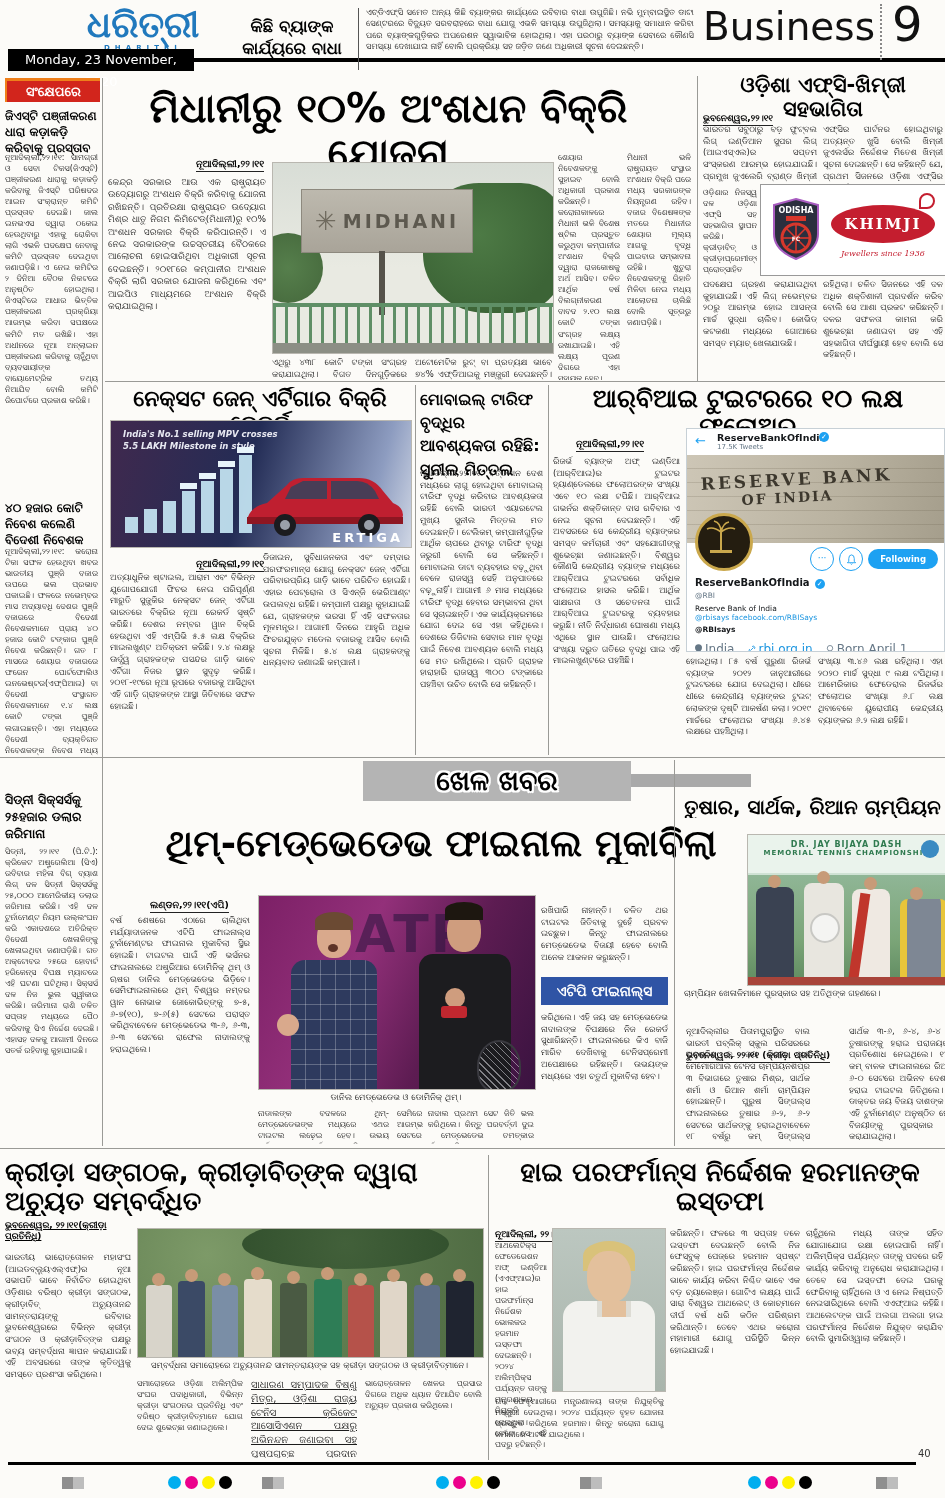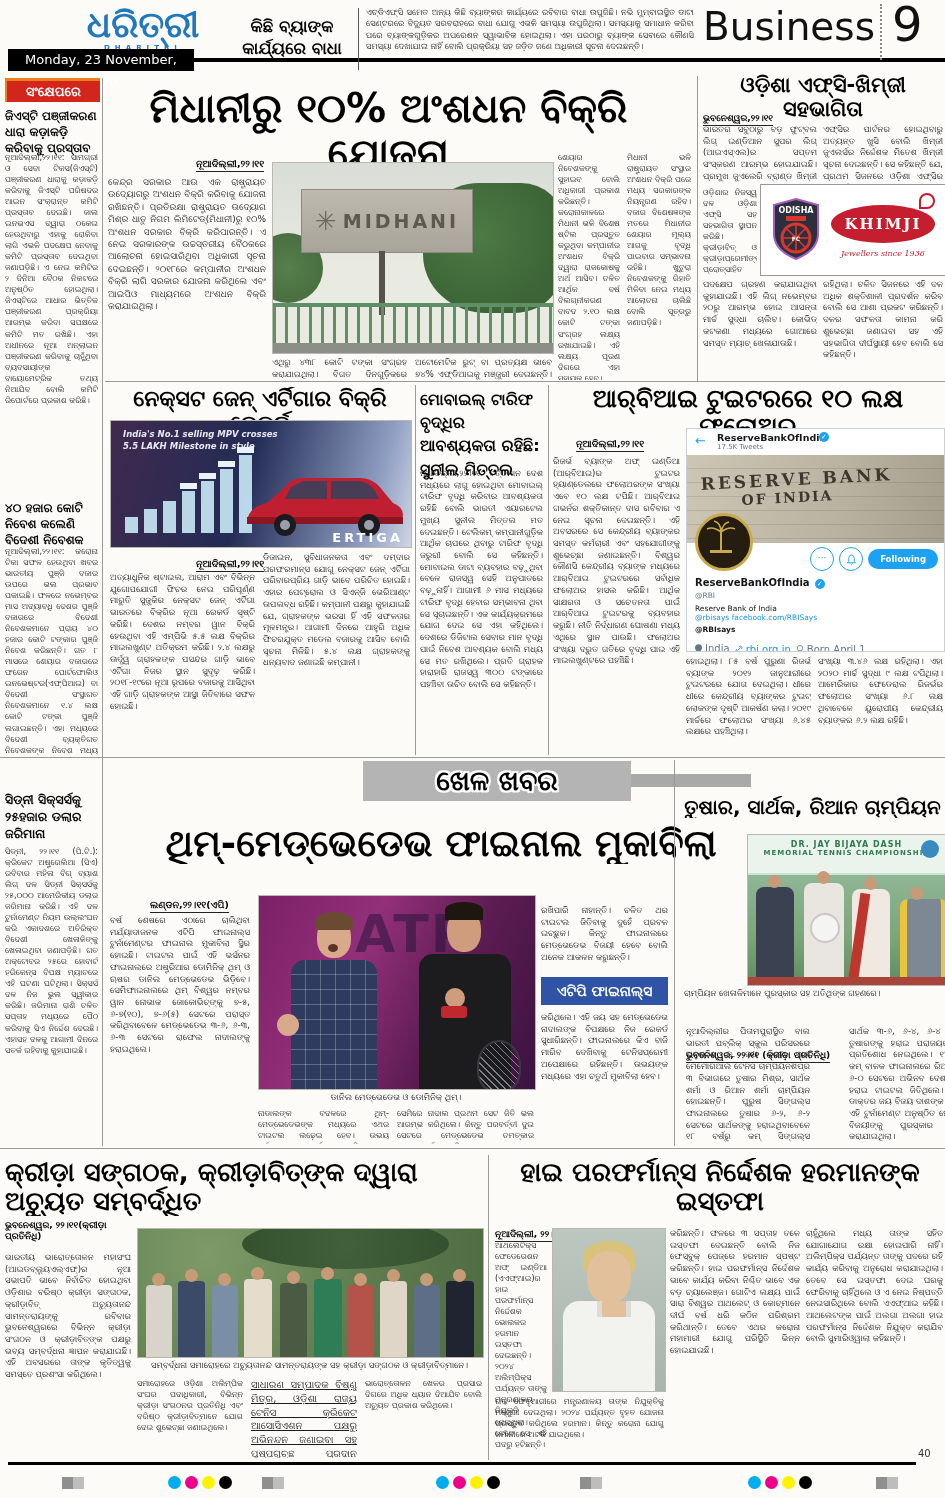--- a/index.html
+++ b/index.html
@@ -12,21 +12,21 @@
   .vr{position:absolute;width:1px;background:#9a9a96;}
   .hrr{position:absolute;height:1px;background:#9a9a96;}
   .photo{position:absolute;overflow:hidden;border:1px solid #b9b7b0;}
   .cap{position:absolute;font-size:8.5px;font-weight:bold;color:#222;text-align:center;overflow:hidden;}
   .outline-txt{color:#000;text-shadow:-2px -2px 0 #fff,2px -2px 0 #fff,-2px 2px 0 #fff,2px 2px 0 #fff,0 -2px 0 #fff,0 2px 0 #fff,-2px 0 0 #fff,2px 0 0 #fff;}
   .person{position:absolute;border-radius:4px 4px 0 0;}
   .phead{position:absolute;width:13px;height:13px;border-radius:50%;background:#c79b78;}
   .ebars{position:absolute;left:14px;bottom:14px;display:flex;align-items:flex-end;gap:6px;}
   .ebar{width:13px;background:rgba(198,230,244,.92);position:relative;}
   .ebar:nth-child(n+4):before{content:"";position:absolute;top:-8px;left:-2px;width:17px;height:6px;background:#e8f4fa;}
-  .tw-meta{display:inline-flex;align-items:center;gap:3px;color:#657786;font-size:10px;text-align:right;}
+  .tw-meta{display:inline-flex;align-items:center;gap:3px;margin-right:8px;color:#657786;font-size:12px;text-align:right;}
   .regsq{width:11px;height:12px;display:inline-block;}
   .dot{width:13px;height:13px;border-radius:50%;display:inline-block;margin-right:4px;}
 </style>
 </head>
 <body>
 
 <div class="page">
 
   <div class="abs" style="left:0;top:0;width:945px;height:88px;">
     <div class="abs" style="left:58;left:58px;top:6px;width:170px;text-align:center;">
@@ -290,21 +290,21 @@
   <div class="abs" style="left:686px;top:1006px;">
     <span class="dl" style="font-size:9px;margin-top:44px;">ଭୁବନେଶ୍ୱର, ୨୨।୧୧ (କ୍ରୀଡ଼ା ପ୍ରତିନିଧି)</span>
   </div>
   <div class="bt" style="left:686px;top:1026px;width:124px;height:118px;">ନୂଆଦିଲ୍ଲୀର ପିତାମପୁରାସ୍ଥିତ ବାଲ ଭାରତୀ ପବ୍ଲିକ୍ ସ୍କୁଲ ପରିସରରେ ଅନୁଷ୍ଠିତ ଡ. ଜୟ ବିଜୟ ଦାଶ ମେମୋରିଆଲ ଟେନିସ ଚାମ୍ପିୟନଶିପ୍‌ର ୩ ବିଭାଗରେ ତୁଷାର ମିଶ୍ର, ସାର୍ଥକ ଶର୍ମା ଓ ରିଆନ ଶର୍ମା ଚାମ୍ପିୟନ ହୋଇଛନ୍ତି। ପୁରୁଷ ସିଙ୍ଗଲ୍ସ ଫାଇନାଲରେ ତୁଷାର ୬-୨, ୬-୨ ସେଟରେ ସାର୍ଥକଙ୍କୁ ହରାଇଥିବାବେଳେ ୧୮ ବର୍ଷରୁ କମ୍ ସିଙ୍ଗଲ୍ସ ଫାଇନାଲରେ</div>
   <div class="bt" style="left:849px;top:1026px;width:126px;height:118px;">ସାର୍ଥକ ୩-୬, ୬-୪, ୬-୪ ସେଟରେ ତୁଷାରଙ୍କୁ ହରାଇ ପରାଜୟର ମଧୁର ପ୍ରତିଶୋଧ ନେଇଥିଲେ। ୧୪ ବର୍ଷରୁ କମ୍ ବାଳକ ଫାଇନାଲରେ ରିଆନ ୬-୦, ୬-୦ ସେଟରେ ଅଭିନବ ଦେଶୱାଲଙ୍କୁ ହରାଇ ଟାଇଟଲ ଜିତିଥିଲେ। ସ୍ୱର୍ଗତ ଡାକ୍ତର ଜୟ ବିଜୟ ଦାଶଙ୍କ ସ୍ମୃତିରେ ଏହି ଟୁର୍ନାମେଣ୍ଟ ଅନୁଷ୍ଠିତ ହୋଇଥିଲା। ବିଜୟୀଙ୍କୁ ପୁରସ୍କାର ବିତରଣ କରାଯାଇଥିଲା।</div>
 
   <div class="hrr" style="left:0;top:1148px;width:945px;"></div>
 
   <div class="hd" style="left:5px;top:1158px;width:478px;font-size:26px;">କ୍ରୀଡ଼ା ସଙ୍ଗଠକ, କ୍ରୀଡ଼ାବିତ୍‌ଙ୍କ ଦ୍ୱାରା ଅଚ୍ୟୁତ ସମ୍ବର୍ଦ୍ଧିତ</div>
   <div class="abs" style="left:5px;top:1220px;width:126px;">
-    <span class="dl" style="font-size:9px;border-bottom:none;">ଭୁବନେଶ୍ୱର, ୨୨।୧୧(କ୍ରୀଡ଼ା ପ୍ରତିନିଧି)</span>
+    <span class="dl" style="font-size:9px;border-bottom:none;text-decoration:underline;">ଭୁବନେଶ୍ୱର, ୨୨।୧୧(କ୍ରୀଡ଼ା ପ୍ରତିନିଧି)</span>
   </div>
   <div class="bt" style="left:5px;top:1252px;width:126px;height:205px;">ଭାରତୀୟ ଭାରୋତ୍ତୋଳନ ମହାସଂଘ (ଆଇଡବ୍ଲ୍ୟୁଏଲ୍‌ଏଫ୍)ର ନୂଆ ସଭାପତି ଭାବେ ନିର୍ବାଚିତ ହୋଇଥିବା ଓଡ଼ିଶାର ବରିଷ୍ଠ କ୍ରୀଡ଼ା ସଙ୍ଗଠକ, କ୍ରୀଡ଼ାବିତ୍ ଅଚ୍ୟୁତାନନ୍ଦ ସାମନ୍ତରାୟଙ୍କୁ ରବିବାର ଭୁବନେଶ୍ୱରରେ ବିଭିନ୍ନ କ୍ରୀଡ଼ା ସଂଗଠନ ଓ କ୍ରୀଡ଼ାବିତ୍‌ଙ୍କ ପକ୍ଷରୁ ଭବ୍ୟ ସମ୍ବର୍ଦ୍ଧନା ଜ୍ଞାପନ କରାଯାଇଛି। ଏହି ଅବସରରେ ତାଙ୍କ କୃତିତ୍ୱକୁ ସମସ୍ତେ ପ୍ରଶଂସା କରିଥିଲେ।</div>
   <div class="photo" style="left:137px;top:1228px;width:345px;height:128px;background:radial-gradient(circle at 20% 20%,#7d9a68,#5f7c4f 55%,#4e6a42);">
     <div style="position:absolute;left:30%;top:-10px;width:60%;height:50px;background:radial-gradient(circle,#42603a,#33512e);border-radius:50%;"></div>
     <span class="person" style="left:8px;top:56px;width:26px;height:72px;background:#d8d4ca;"></span>
       <span class="phead" style="left:14px;top:44px;"></span>
     <span class="person" style="left:40px;top:52px;width:27px;height:76px;background:#3b4a66;"></span>
       <span class="phead" style="left:47px;top:40px;"></span>
     <span class="person" style="left:74px;top:56px;width:26px;height:72px;background:#7a8ea6;"></span>
       <span class="phead" style="left:80px;top:44px;"></span>

